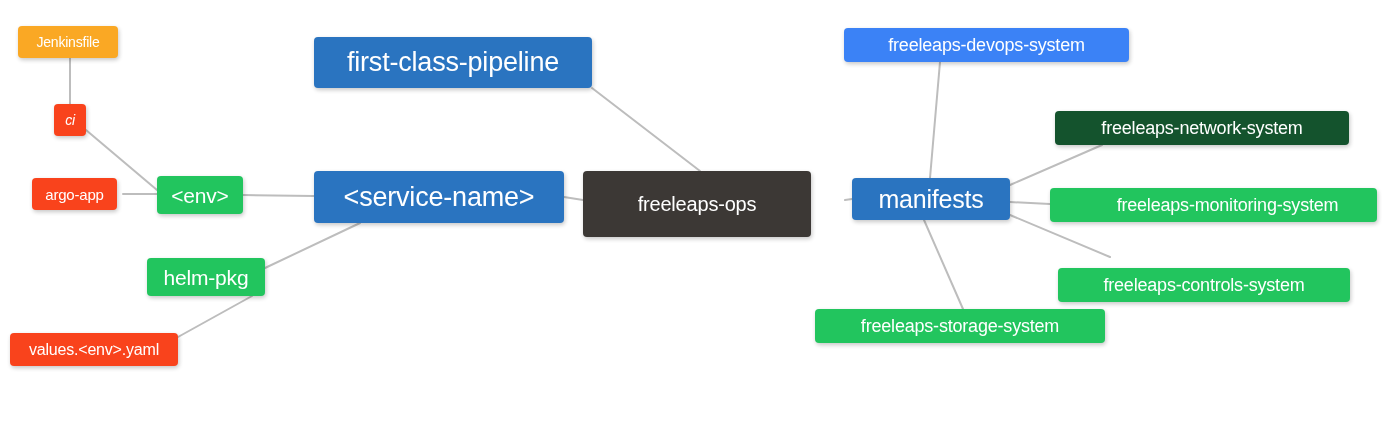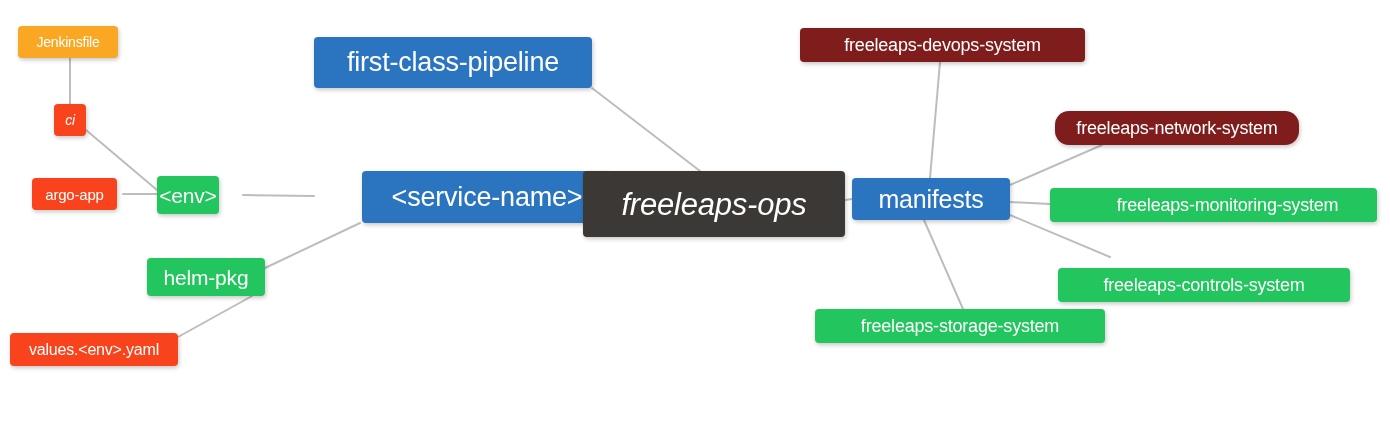--- a/index.html
+++ b/index.html
@@ -56,26 +56,26 @@
       <line x1="930" y1="178" x2="940" y2="62" stroke="#bdbdbd" stroke-width="2" stroke-linecap="round"></line>
       <line x1="1010" y1="185" x2="1102" y2="145" stroke="#bdbdbd" stroke-width="2" stroke-linecap="round"></line>
       <line x1="1010" y1="202" x2="1050" y2="204" stroke="#bdbdbd" stroke-width="2" stroke-linecap="round"></line>
       <line x1="1010" y1="215" x2="1110" y2="257" stroke="#bdbdbd" stroke-width="2" stroke-linecap="round"></line>
       <line x1="924" y1="220" x2="963" y2="309" stroke="#bdbdbd" stroke-width="2" stroke-linecap="round"></line>
     </svg>
   <div id="node-layer">
       <div class="node" style="left: 18px; top: 26px; width: 100px; height: 32px; background: rgb(250, 168, 36); font-size: 14px;">Jenkinsfile</div>
       <div class="node" style="left: 54px; top: 104px; width: 32px; height: 32px; background: rgb(249, 67, 28); font-size: 14px; font-style: italic;">ci</div>
       <div class="node" style="left: 32px; top: 178px; width: 85px; height: 32px; background: rgb(249, 67, 28); font-size: 15px;">argo-app</div>
-      <div class="node" style="left: 157px; top: 176px; width: 62px; height: 38px; background: rgb(34, 197, 94); font-size: 21px;">&lt;env&gt;</div>
+      <div class="node" style="left: 157px; top: 176px; width: 86px; height: 38px; background: rgb(34, 197, 94); font-size: 21px;">&lt;env&gt;</div>
       <div class="node" style="left: 147px; top: 258px; width: 118px; height: 38px; background: rgb(34, 197, 94); font-size: 21px;">helm-pkg</div>
       <div class="node" style="left: 10px; top: 333px; width: 168px; height: 33px; background: rgb(249, 67, 28); font-size: 16px; text-align: right;">values.&lt;env&gt;.yaml</div>
       <div class="node" style="left: 314px; top: 37px; width: 278px; height: 51px; background: rgb(42, 116, 192); font-size: 27px;">first-class-pipeline</div>
-      <div class="node" style="left: 314px; top: 171px; width: 250px; height: 52px; background: rgb(42, 116, 192); font-size: 27px; margin-left: 48px;">&lt;service-name&gt;</div>
-      <div class="node" style="left: 583px; top: 171px; width: 262px; height: 66px; background: rgb(60, 56, 53); font-size: 31px; font-style: italic;">freeleaps-ops</div>
+      <div class="node" style="left: 314px; top: 171px; width: 250px; height: 52px; background: rgb(42, 116, 192); font-size: 27px;">&lt;service-name&gt;</div>
+      <div class="node" style="left: 583px; top: 171px; width: 228px; height: 66px; background: rgb(60, 56, 53); font-size: 20px;">freeleaps-ops</div>
       <div class="node" style="left: 852px; top: 178px; width: 158px; height: 42px; background: rgb(42, 116, 192); font-size: 25px; text-align: center;">manifests</div>
-      <div class="node" style="left: 800px; top: 28px; width: 285px; height: 34px; background: #7f1d1d; font-size: 18px;">freeleaps-devops-system</div>
-      <div class="node" style="left: 1055px; top: 111px; width: 244px; height: 34px; background: #7f1d1d; font-size: 18px; border-radius: 14px;">freeleaps-network-system</div>
+      <div class="node" style="left: 844px; top: 28px; width: 285px; height: 34px; background: #3b82f6; font-size: 18px;">freeleaps-devops-system</div>
+      <div class="node" style="left: 1055px; top: 111px; width: 294px; height: 34px; background: #14532d; font-size: 18px;">freeleaps-network-system</div>
       <div class="node" style="left: 1050px; top: 188px; width: 327px; height: 34px; background: rgb(34, 197, 94); font-size: 18px; padding-left: 28px;">freeleaps-monitoring-system</div>
       <div class="node" style="left: 1058px; top: 257px; width: 292px; height: 34px; background: rgb(34, 197, 94); font-size: 18px; margin-top: 11px;">freeleaps-controls-system</div>
       <div class="node" style="left: 815px; top: 309px; width: 290px; height: 34px; background: rgb(34, 197, 94); font-size: 18px;">freeleaps-storage-system</div>
     </div>
 </div>
 
 </body></html>

